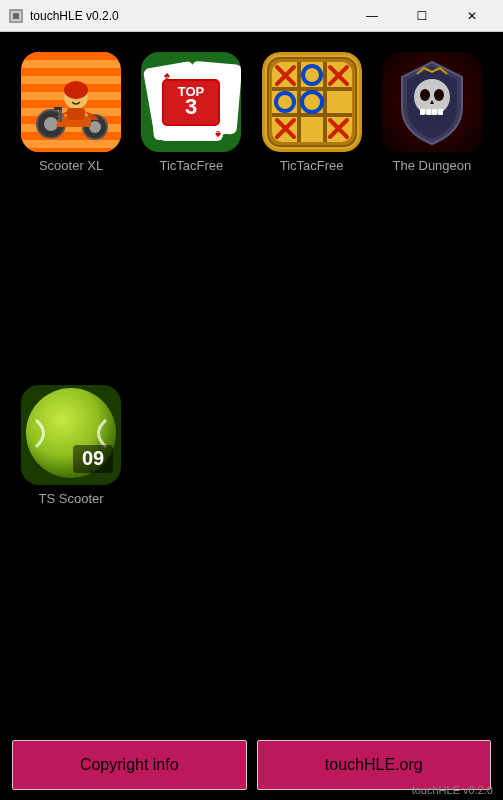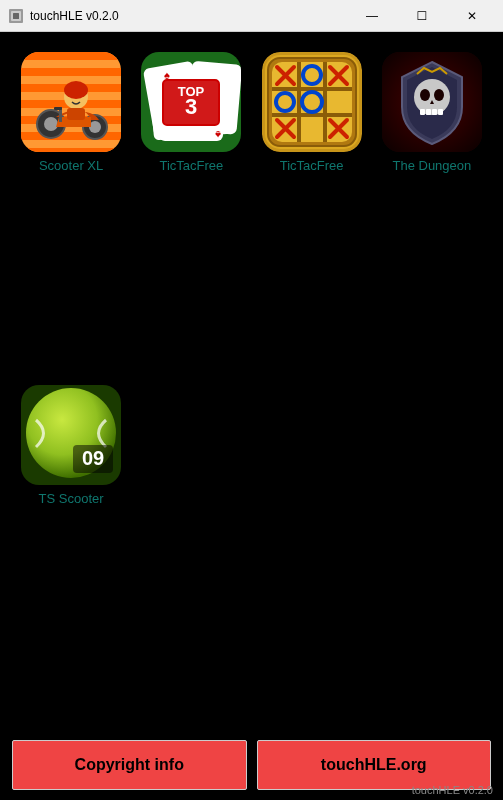--- a/index.html
+++ b/index.html
@@ -94,44 +94,44 @@
 
     .app-icon {
       width: 100px;
       height: 100px;
       border-radius: 18px;
       overflow: hidden;
       margin-bottom: 6px;
     }
 
     .app-label {
-      color: #0f766e;
+      color: #a3a3a3;
       font-size: 13px;
       text-align: center;
       font-weight: 500;
     }
 
     
     .bottom-bar {
       display: flex;
       padding: 10px 12px;
       gap: 10px;
       background: #000;
     }
 
     .bottom-btn {
       flex: 1;
       height: 50px;
-      background: #ef4444;
+      background: #be185d;
       border: 1px solid #ccc;
       border-radius: 2px;
       cursor: pointer;
       font-size: 16px;
       color: #000;
-      font-weight: 700;
+      font-weight: 400;
       display: flex;
       align-items: center;
       justify-content: center;
     }
 
     .version-label {
       position: absolute;
       bottom: 4px;
       right: 10px;
       color: #888;

